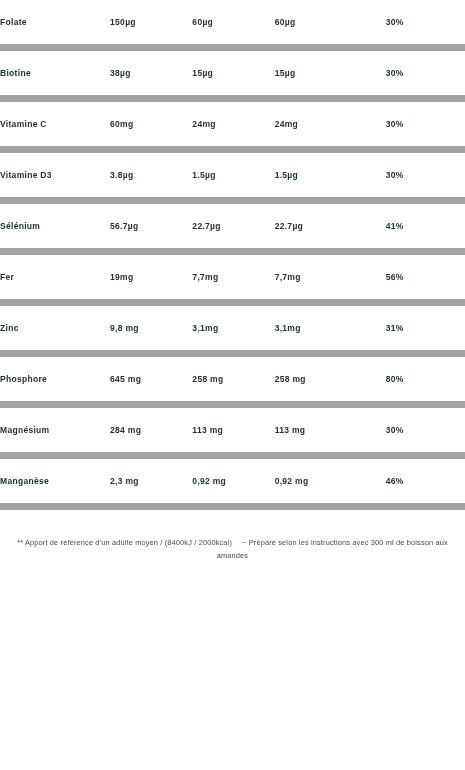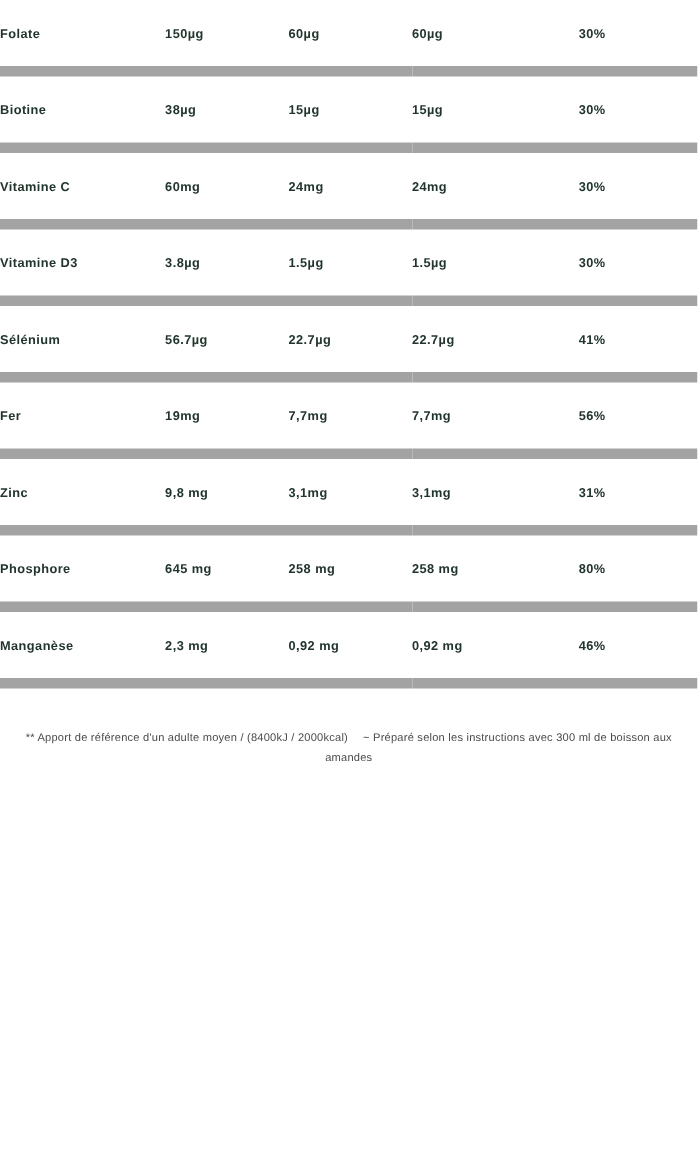--- a/index.html
+++ b/index.html
@@ -113,20 +113,27 @@
         <td class="col-nrv">31%</td>
       </tr>
       <tr>
         <td class="col-name">Phosphore</td>
         <td class="col-per">645 mg</td>
         <td class="col-serv">258 mg</td>
         <td class="col-prep">258 mg</td>
         <td class="col-nrv">80%</td>
       </tr>
       <tr>
+        <td class="col-name">Magnésium</td>
+        <td class="col-per">284 mg</td>
+        <td class="col-serv">113 mg</td>
+        <td class="col-prep">113 mg</td>
+        <td class="col-nrv">30%</td>
+      </tr>
+      <tr>
         <td class="col-name">Manganèse</td>
         <td class="col-per">2,3 mg</td>
         <td class="col-serv">0,92 mg</td>
         <td class="col-prep">0,92 mg</td>
         <td class="col-nrv">46%</td>
       </tr>
     </tbody>
 </table>
 
 <div class="footnote">

